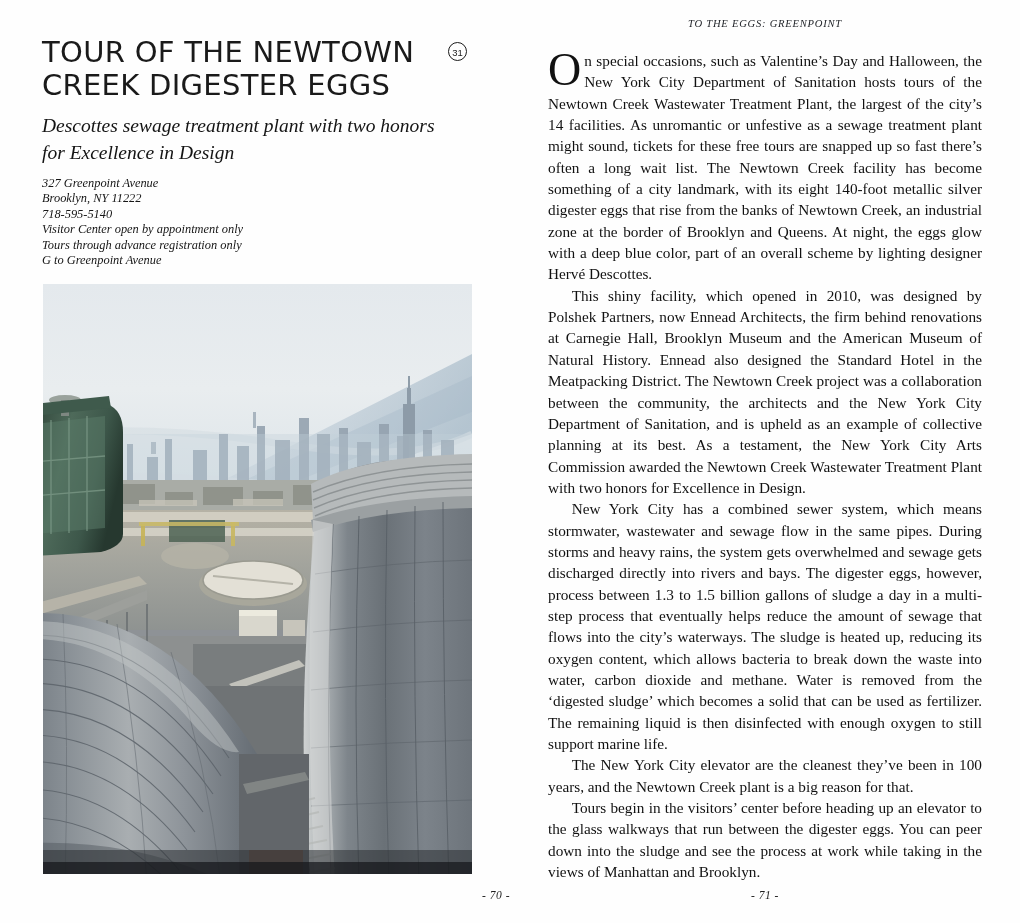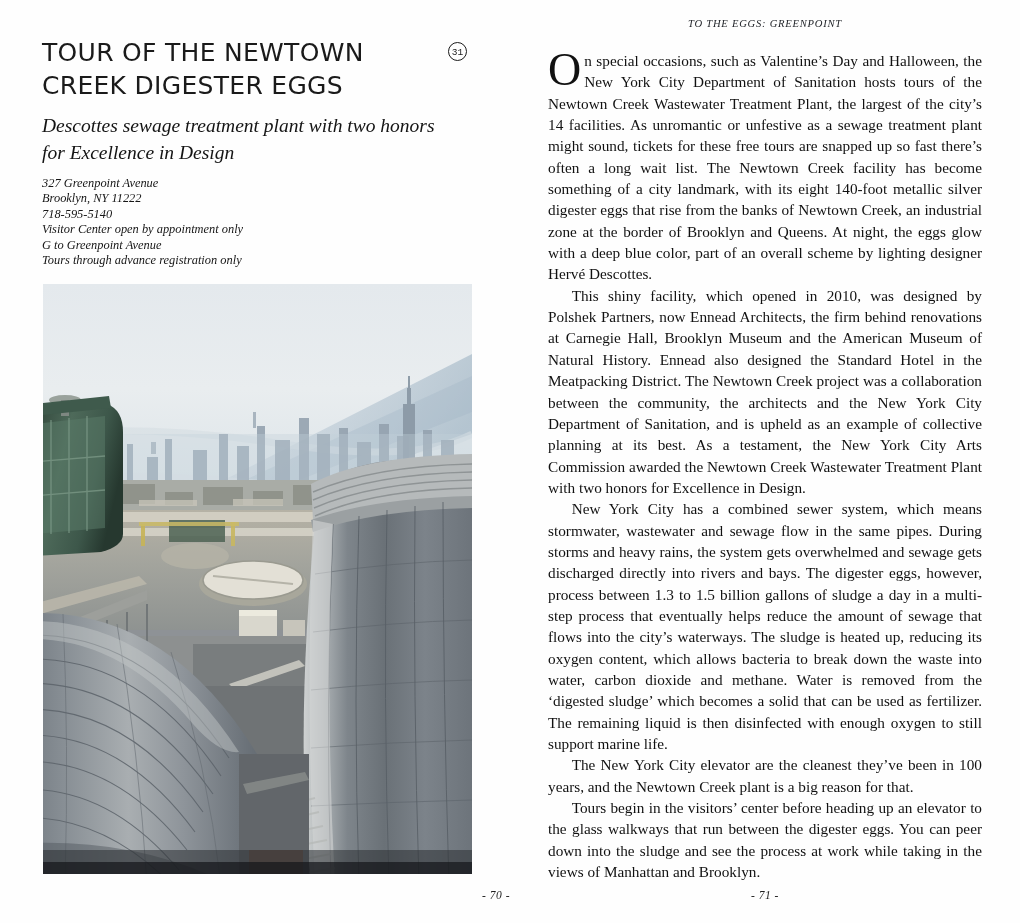--- a/index.html
+++ b/index.html
@@ -21,36 +21,36 @@
     position: absolute;
     left: 0; top: 0;
     width: 510px; height: 923px;
   }
   .article-title {
     position: absolute;
     left: 42px;
     top: 36px;
     width: 390px;
     font-family: "DejaVu Sans", "Liberation Sans", sans-serif;
-    font-size: 25px;
+    font-size: 29px;
     line-height: 33px;
     font-weight: 500;
     letter-spacing: 0.3px;
     color: #1a1a1a;
     text-transform: uppercase;
   }
   .badge-number {
     position: absolute;
     left: 448px;
     top: 42px;
     width: 19px;
     height: 19px;
     border: 1.4px solid #1a1a1a;
     border-radius: 50%;
-    font-family: Liberation Mono, monospace;
+    font-family: Liberation Sans, sans-serif;
     font-size: 9.5px;
     line-height: 19px;
     text-align: center;
     color: #1a1a1a;
     box-sizing: border-box;
   }
   .subtitle {
     position: absolute;
     left: 42px;
     top: 112px;
@@ -155,22 +155,22 @@
 
     <div class="badge-number">31</div>
 
     <div class="subtitle">Descottes sewage treatment plant with two honors for Excellence in Design</div>
 
     <div class="info-block">
       <span class="info-line">327 Greenpoint Avenue</span>
       <span class="info-line">Brooklyn, NY 11222</span>
       <span class="info-line">718-595-5140</span>
       <span class="info-line">Visitor Center open by appointment only</span>
+      <span class="info-line">Tours through advance registration only</span>
       <span class="info-line">G to Greenpoint Avenue</span>
-      <span class="info-line">Tours through advance registration only</span>
     </div>
 
     <div class="photo">
       <svg viewBox="0 0 429 590" preserveAspectRatio="none">
         <defs>
           <linearGradient id="skyGrad" x1="0" y1="0" x2="0" y2="1">
             <stop offset="0%" stop-color="#e4e9ed"></stop>
             <stop offset="35%" stop-color="#e9edef"></stop>
             <stop offset="62%" stop-color="#dfe6ea"></stop>
             <stop offset="82%" stop-color="#d2dde4"></stop>

